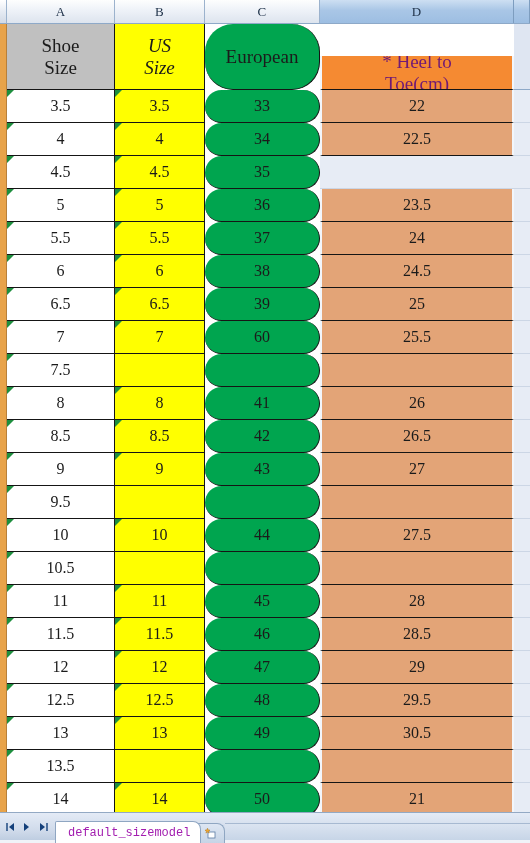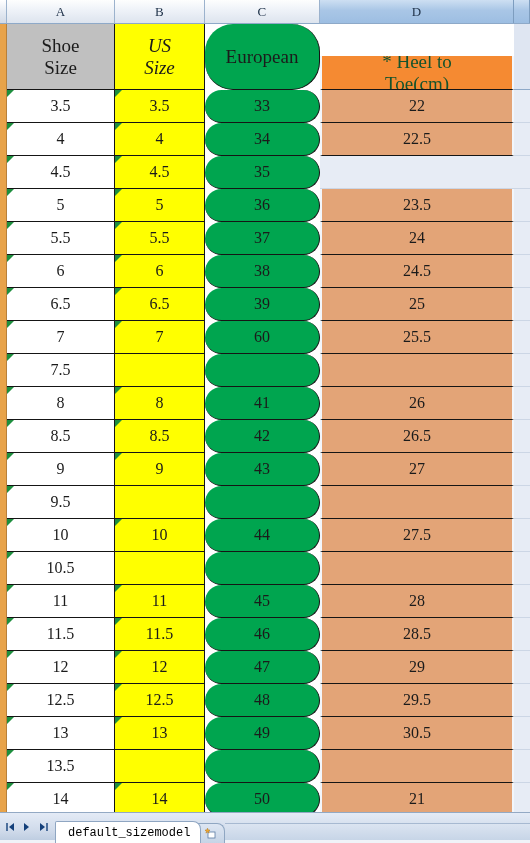--- a/index.html
+++ b/index.html
@@ -101,21 +101,21 @@
   .c-a { width: 108px; flex: 0 0 108px; }
   .c-b { width: 90px;  flex: 0 0 90px; }
   .c-c { width: 115px; flex: 0 0 115px; border-radius: 28px; }
   .c-d { width: 194px; flex: 0 0 194px; }
   .c-e { flex: 1 1 auto; border-right: none; }
 
   
   .hdr-a { background: #c0c0c0; font-size: 19px; border-bottom: 1px solid #151515; }
   .hdr-b { background: #ffff00; font-size: 19px; font-style: italic; }
   .hdr-c { background: #00a54f; font-size: 19px; }
-  .hdr-d { background: #f58a32; font-size: 19px; color: #14532d; margin-top: 32px; }
+  .hdr-d { background: #f58a32; font-size: 19px; color: #701a75; margin-top: 32px; }
   .hdr-e { background: #dfe6f2; border-right: none; border-bottom: 1px solid #8ea9c8; }
 
   
   .f-a { background: #ffffff; }
   .f-b { background: #ffff00; }
   .f-c { background: #00a54f; }
   .f-d { background: #e3a477; }
   .f-e { background: #e7ecf5; border-bottom: 1px solid #ccd6e5; }
 
   
@@ -164,21 +164,21 @@
     height: 22px;
     display: flex;
     align-items: center;
     padding: 0 10px 0 12px;
     background: #ffffff;
     border: 1px solid #8fa6c2;
     border-bottom: none;
     border-radius: 2px 8px 0 0;
     font-family: "Liberation Mono", "DejaVu Sans Mono", monospace;
     font-size: 12px;
-    color: #000000;
+    color: #a21caf;
     margin-bottom: 0;
     position: relative;
     z-index: 2;
   }
   .tab-insert {
     height: 20px;
     width: 30px;
     display: flex;
     align-items: center;
     justify-content: center;

